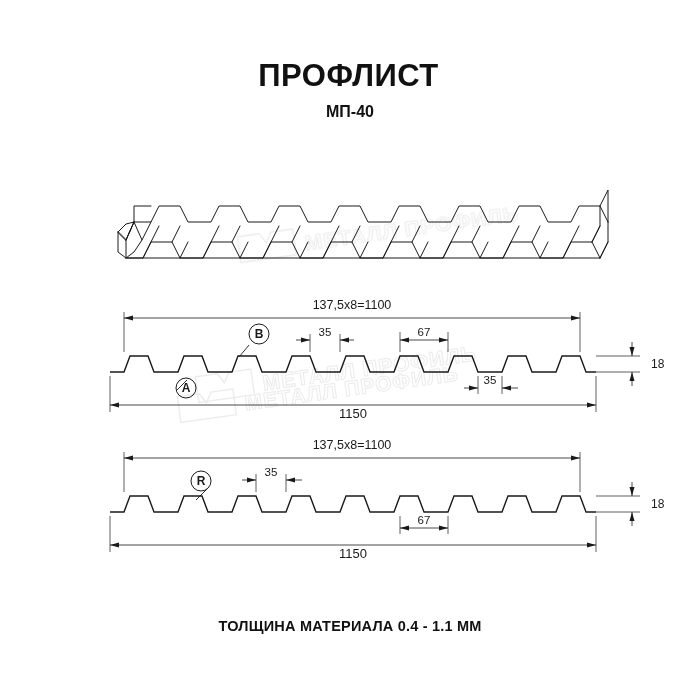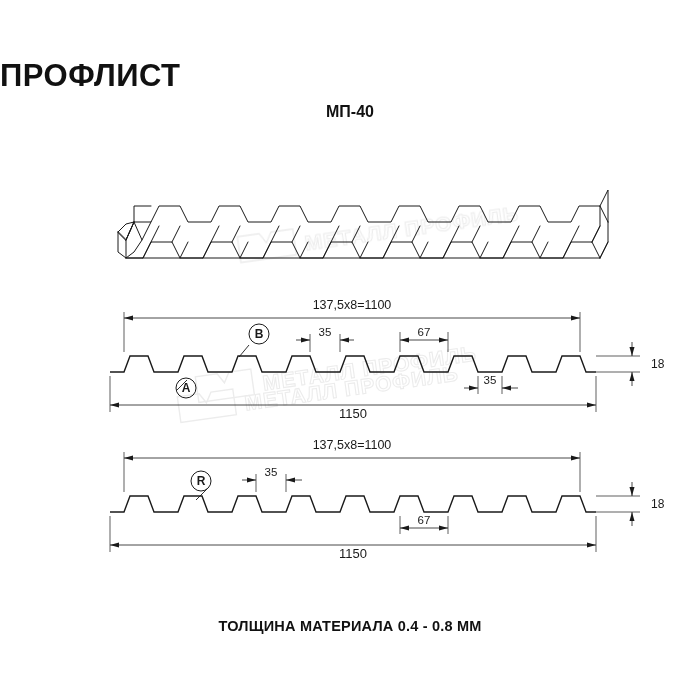--- a/index.html
+++ b/index.html
@@ -18,20 +18,21 @@
   .page {
     position: relative;
     width: 700px;
     height: 700px;
   }
   .title {
     position: absolute;
     top: 58px;
     left: 0;
     width: 697px;
+    text-align: center;
     font-size: 31px;
     font-weight: bold;
     letter-spacing: 0.5px;
     color: #111;
   }
   .subtitle {
     position: absolute;
     top: 103px;
     left: 0;
     width: 700px;
@@ -280,15 +281,15 @@
     <g font-family="Liberation Sans, sans-serif" fill="#1a1a1a" text-anchor="middle">
       <text x="352" y="449" font-size="12.5">137,5х8=1100</text>
       <text x="353" y="558" font-size="13">1150</text>
       <text x="651" y="508" font-size="12" text-anchor="start">18</text>
       <text x="271" y="476" font-size="11.5">35</text>
       <text x="424" y="524" font-size="11.5">67</text>
       <text x="201" y="485" font-size="12" font-weight="bold">R</text>
     </g>
   </svg>
 
-  <div class="footer-note">ТОЛЩИНА МАТЕРИАЛА 0.4 - 0.8 ММ</div>
+  <div class="footer-note">ТОЛЩИНА МАТЕРИАЛА 0.4 - 1.1 ММ</div>
 
 </div>
 
 </body></html>

